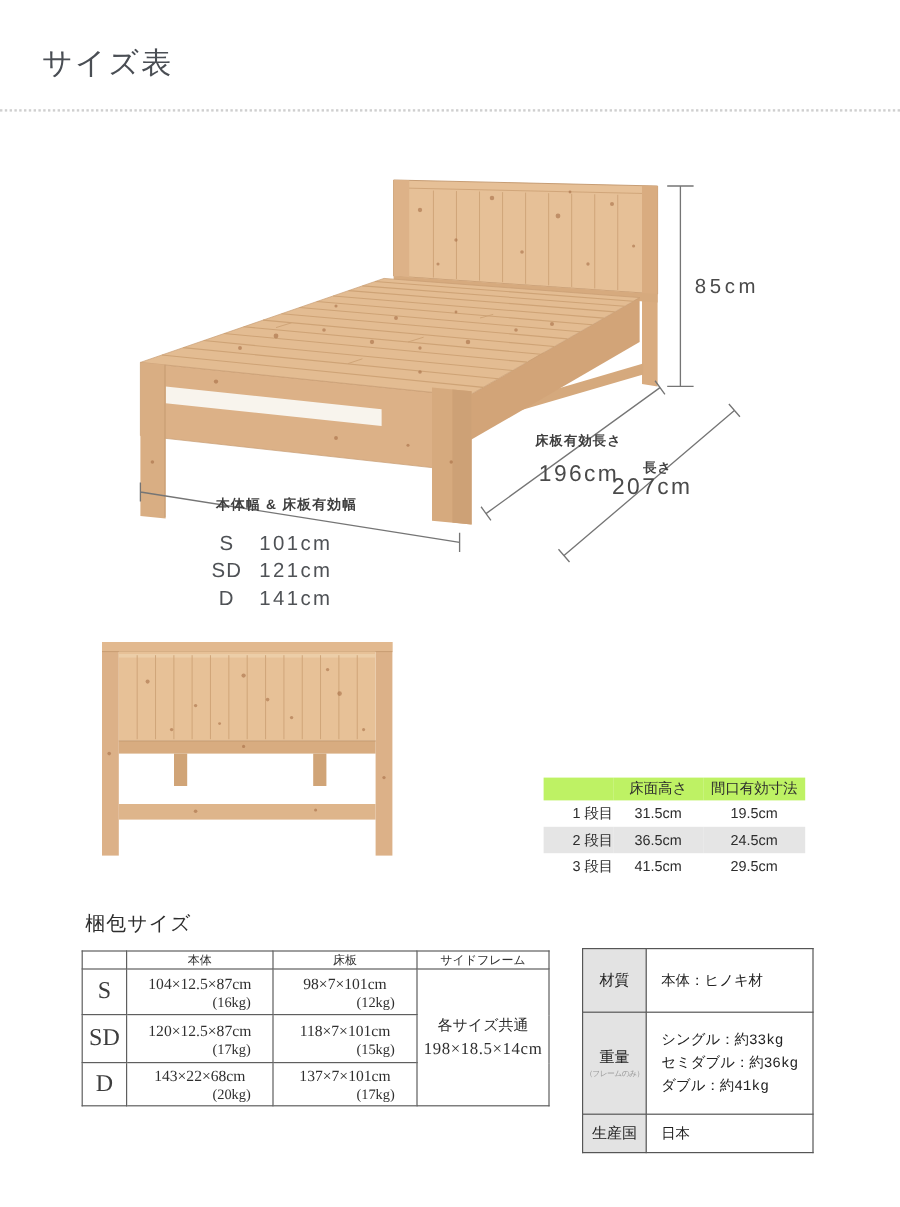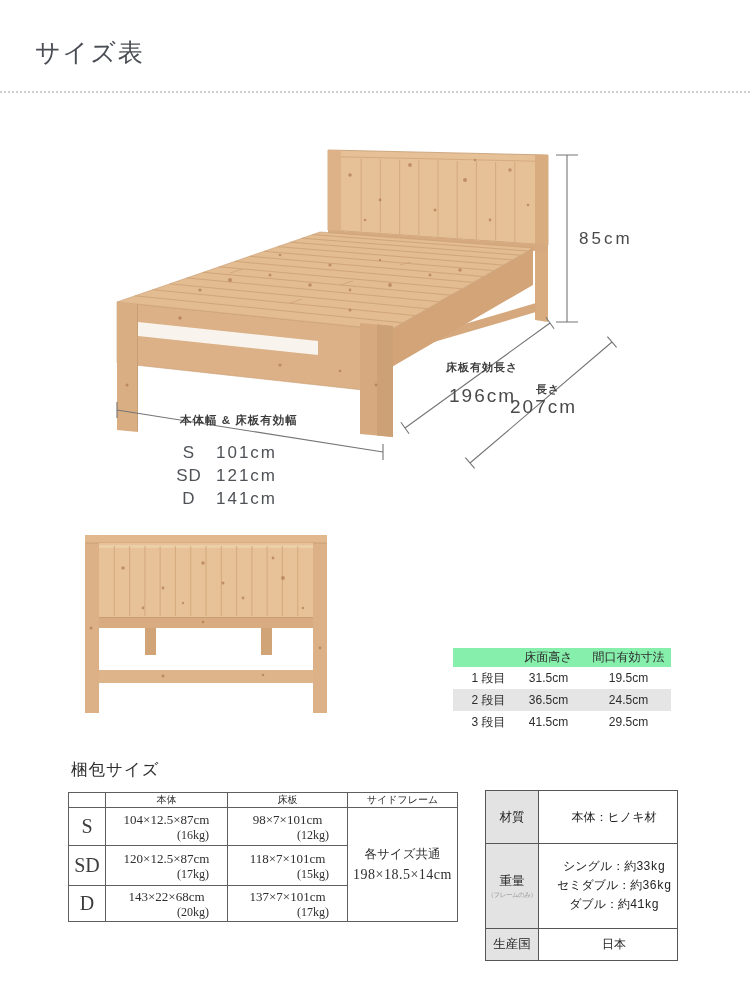--- a/index.html
+++ b/index.html
@@ -28,22 +28,22 @@
   .width-list { position:absolute; left:170px; top:441px; font-size:17px; color:#4f5256; }
   .width-row  { display:flex; align-items:center; height:23px; }
   .w-size { width:38px; text-align:center; letter-spacing:1px; }
   .w-val  { margin-left:8px; letter-spacing:2px; }
 
   
   .step-table { position:absolute; left:453px; top:648px; border-collapse:collapse;
                 table-layout:fixed; width:218px; font-size:12px; color:#2d2d2d; }
   .step-table col.c1 { width:58px; } .step-table col.c2 { width:75px; } .step-table col.c3 { width:85px; }
   .step-table th, .step-table td { font-weight:normal; height:22px; text-align:center; vertical-align:middle; }
-  .step-table thead th { height:19px; background:#86efac; font-size:12px; }
-  .step-table .row-label { text-align:center; padding-left:13px; }
+  .step-table thead th { height:19px; background:#bef264; font-size:12px; }
+  .step-table .row-label { text-align:right; padding-left:13px; }
   .step-table tr.striped td { background:#e5e5e5; }
 
   
   .packing-title { position:absolute; left:71px; top:759px; font-size:16.5px; letter-spacing:1px; color:#2e2e2e; }
   .packing-table { position:absolute; left:68px; top:792px; border-collapse:collapse; table-layout:fixed;
                    width:389px; color:#2f2f2f; }
   .packing-table col.pc1 { width:37px; } .packing-table col.pc2 { width:122px; }
   .packing-table col.pc3 { width:120px; } .packing-table col.pc4 { width:110px; }
   .packing-table th, .packing-table td { border:1px solid #5f5f5f; font-weight:normal;font-family:Liberation Serif, serif; }
   .packing-table thead th { height:15px; font-size:10px; text-align:center; }
@@ -54,21 +54,21 @@
   .cell-weight { text-align:right; padding-right:18px; font-size:12px; line-height:14px; }
   .sideframe-cell { text-align:center; font-size:12.5px; vertical-align:middle; }
   .sideframe-cell .sf2 { font-size:14px; margin-top:4px; letter-spacing:0.5px; }
 
   
   .spec-table { position:absolute; left:485px; top:790px; border-collapse:collapse; table-layout:fixed;
                 width:192px; color:#222; }
   .spec-table col.sc1 { width:53px; } .spec-table col.sc2 { width:139px; }
   .spec-table th, .spec-table td { border:1px solid #565656; font-weight:normal; }
   .spec-table th { background:#e3e3e3; text-align:center; font-size:12.5px; vertical-align:middle; }
-  .spec-table td { padding-left:12px; font-size:12px; vertical-align:middle;text-align:center; }
+  .spec-table td { padding-left:12px; font-size:12px; vertical-align:middle; }
   .spec-table tr.r-material { height:53px;margin-top:24px; }
   .spec-table tr.r-weight  { height:85px; }
   .spec-table tr.r-country { height:32px; }
   .spec-sub { font-size:6.5px; color:#999; margin-top:1px; letter-spacing:-0.5px; }
   .weight-line { line-height:19px;font-family:Liberation Mono, monospace; }
 </style>
 </head>
 <body>
 
 <div class="page">

